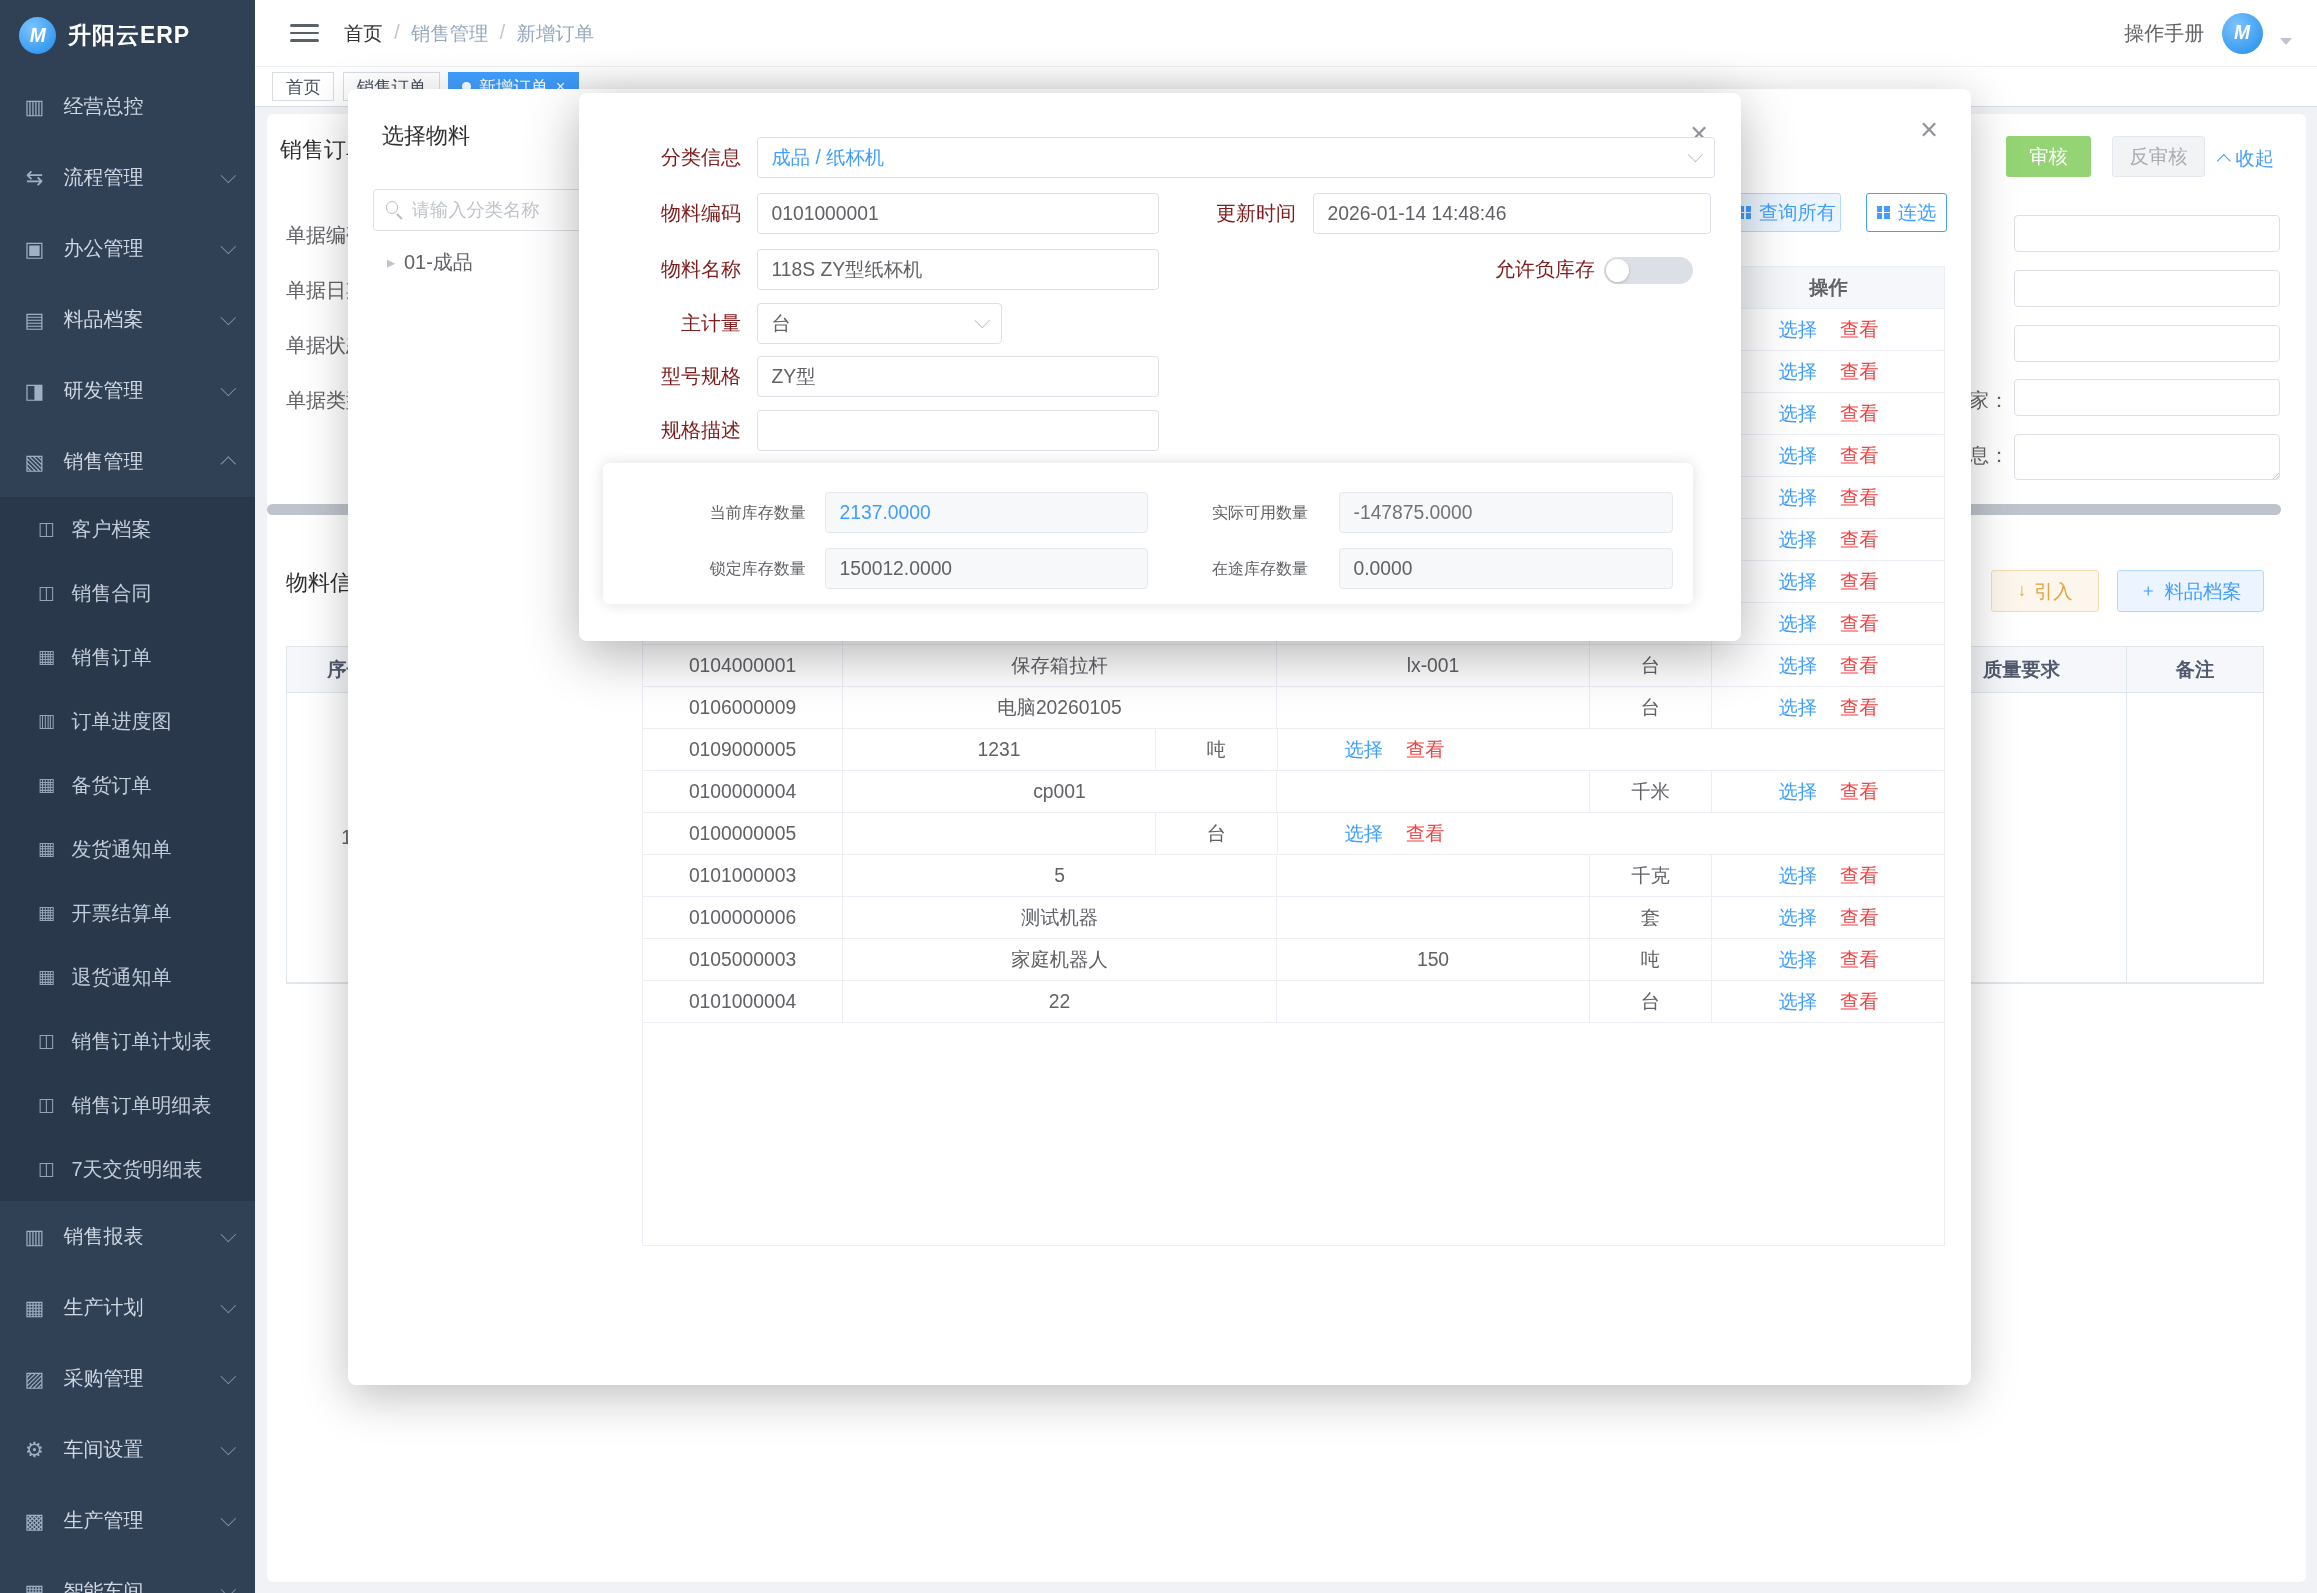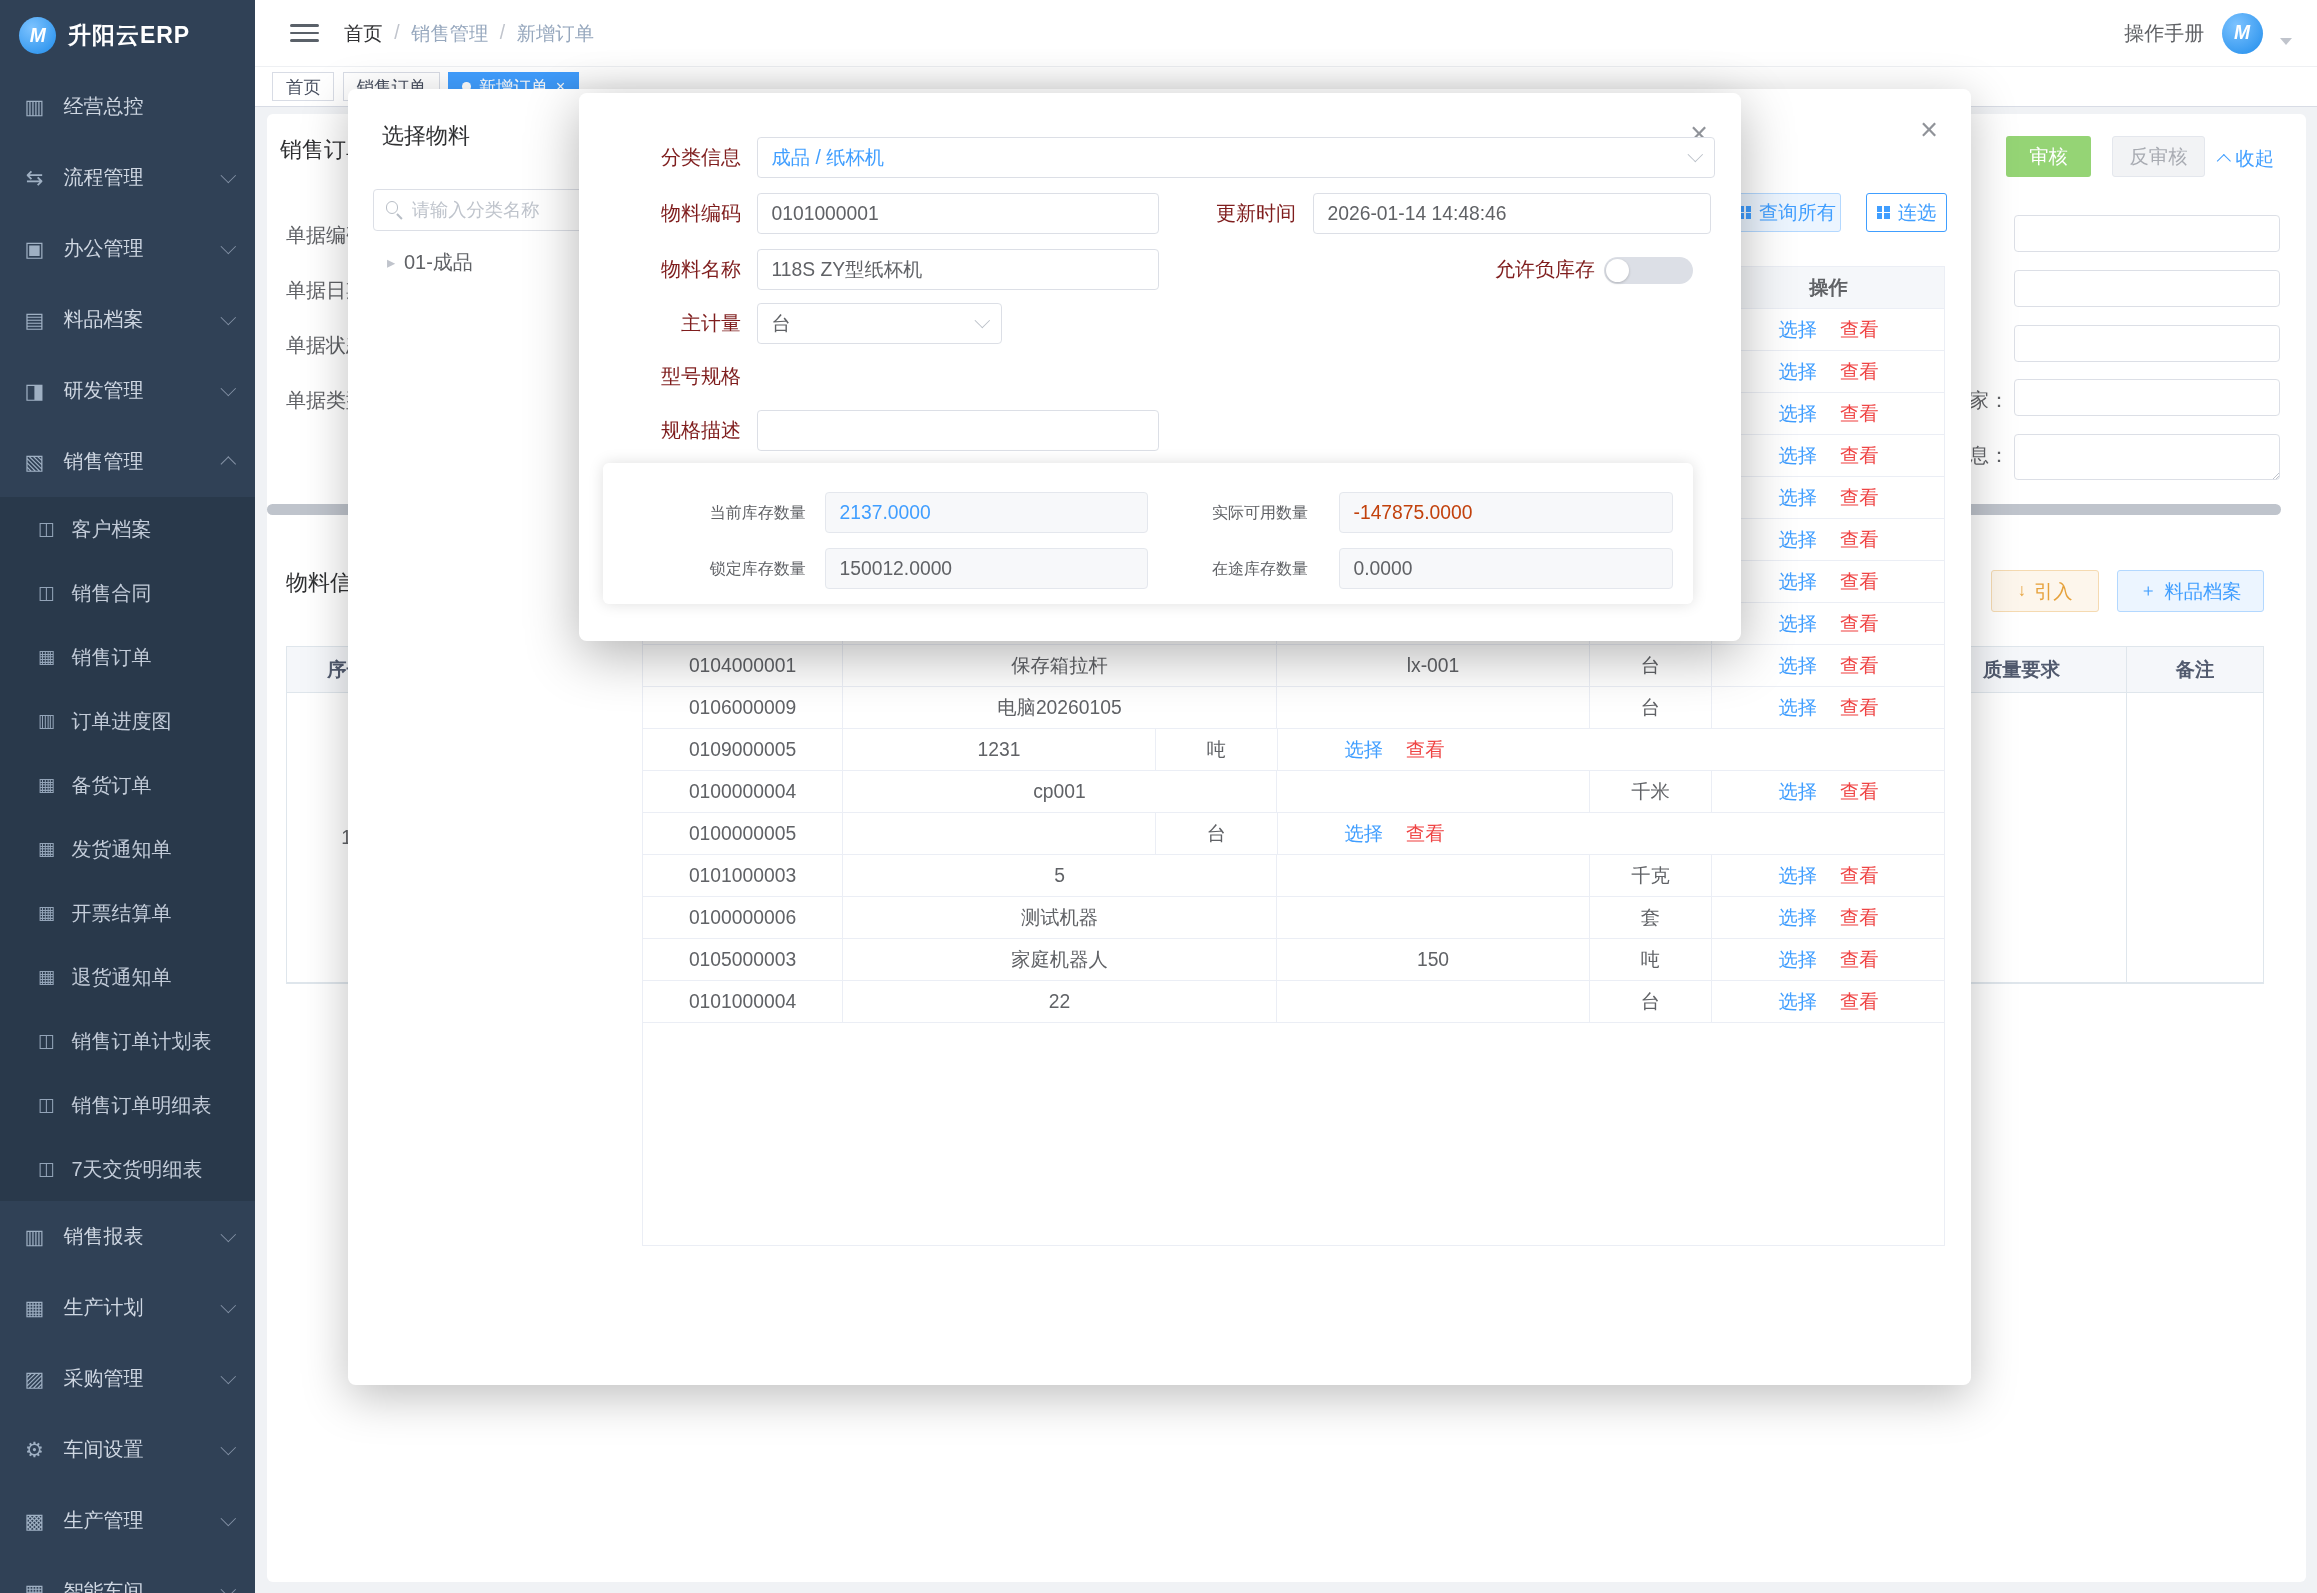--- a/index.html
+++ b/index.html
@@ -94,21 +94,21 @@
 .c4{width:122px;flex:none;border-right:1px solid #ebeef5;overflow:hidden}
 .c5{width:233px;flex:none}
 .lnk-sel{color:#409eff;margin-right:17.4px;cursor:pointer}
 .lnk-view{color:#ef4444;cursor:pointer}
 
 
 .fld-label{position:absolute;text-align:right;color:#7f1d1d;font-size:20px;line-height:41px}
 .fld-input{position:absolute;height:41px;border:1px solid #dcdfe6;border-radius:3.9px;padding:0 13.5px;display:flex;align-items:center;font-size:19.3px;color:#606266;background:#fff}
 .chev-down{width:10.6px;height:10.6px;border-right:1.9px solid #b9bfc7;border-bottom:1.9px solid #b9bfc7;transform:rotate(45deg);margin-left:auto;margin-top:-5.8px;flex:none}
 .val-blue{color:#409eff}
-.val-green{color:#c2410c}
+.val-green{color:#737373}
 .switch{position:absolute;left:1025px;top:164px;width:89px;height:27px;border-radius:13.5px;background:#dcdfe6;cursor:pointer}
 .switch::after{content:'';position:absolute;left:1.9px;top:1.9px;width:23px;height:23px;border-radius:50%;background:#fff;box-shadow:0 1px 2.9px rgba(0,0,0,.2)}
 .inv-card{position:absolute;left:24px;top:370px;width:1090px;height:141px;border-radius:5.8px;background:#fff;box-shadow:0 0 15.4px rgba(0,0,0,.13)}
 .inv-label{position:absolute;text-align:right;color:#606266;font-size:16px;line-height:41px}
 .inv-input{position:absolute;height:41px;border:1px solid #e4e7ed;border-radius:3.9px;background:#f7f8fa;padding:0 13.5px;display:flex;align-items:center;font-size:19.3px;color:#606266}
 </style>
 </head>
 <body>
 
 <div class="screen">
@@ -541,20 +541,23 @@
     <div class="fld-label" style="left:792px;top:156px;width:224px">允许负库存</div>
     <span class="switch"></span>
 
     <div class="fld-label" style="left:0;top:210px;width:162px">主计量</div>
     <div class="fld-input" style="left:178px;top:210px;width:245px">
       <span>台</span>
       <i class="chev-down"></i>
     </div>
 
     <div class="fld-label" style="left:0;top:263px;width:162px">型号规格</div>
+    <div class="fld-input" style="left:178px;top:263px;width:402px">
+        <span>ZY型</span>
+      </div>
 
     <div class="fld-label" style="left:0;top:317px;width:162px">规格描述</div>
     <div class="fld-input" style="left:178px;top:317px;width:402px">
         <span></span>
       </div>
 
     <div class="inv-card">
       <div class="inv-label" style="left:9.7px;top:29px;width:193px">当前库存数量</div>
       <div class="inv-input" style="left:222px;top:29px;width:323px">
           <span class="val-blue">2137.0000</span>

